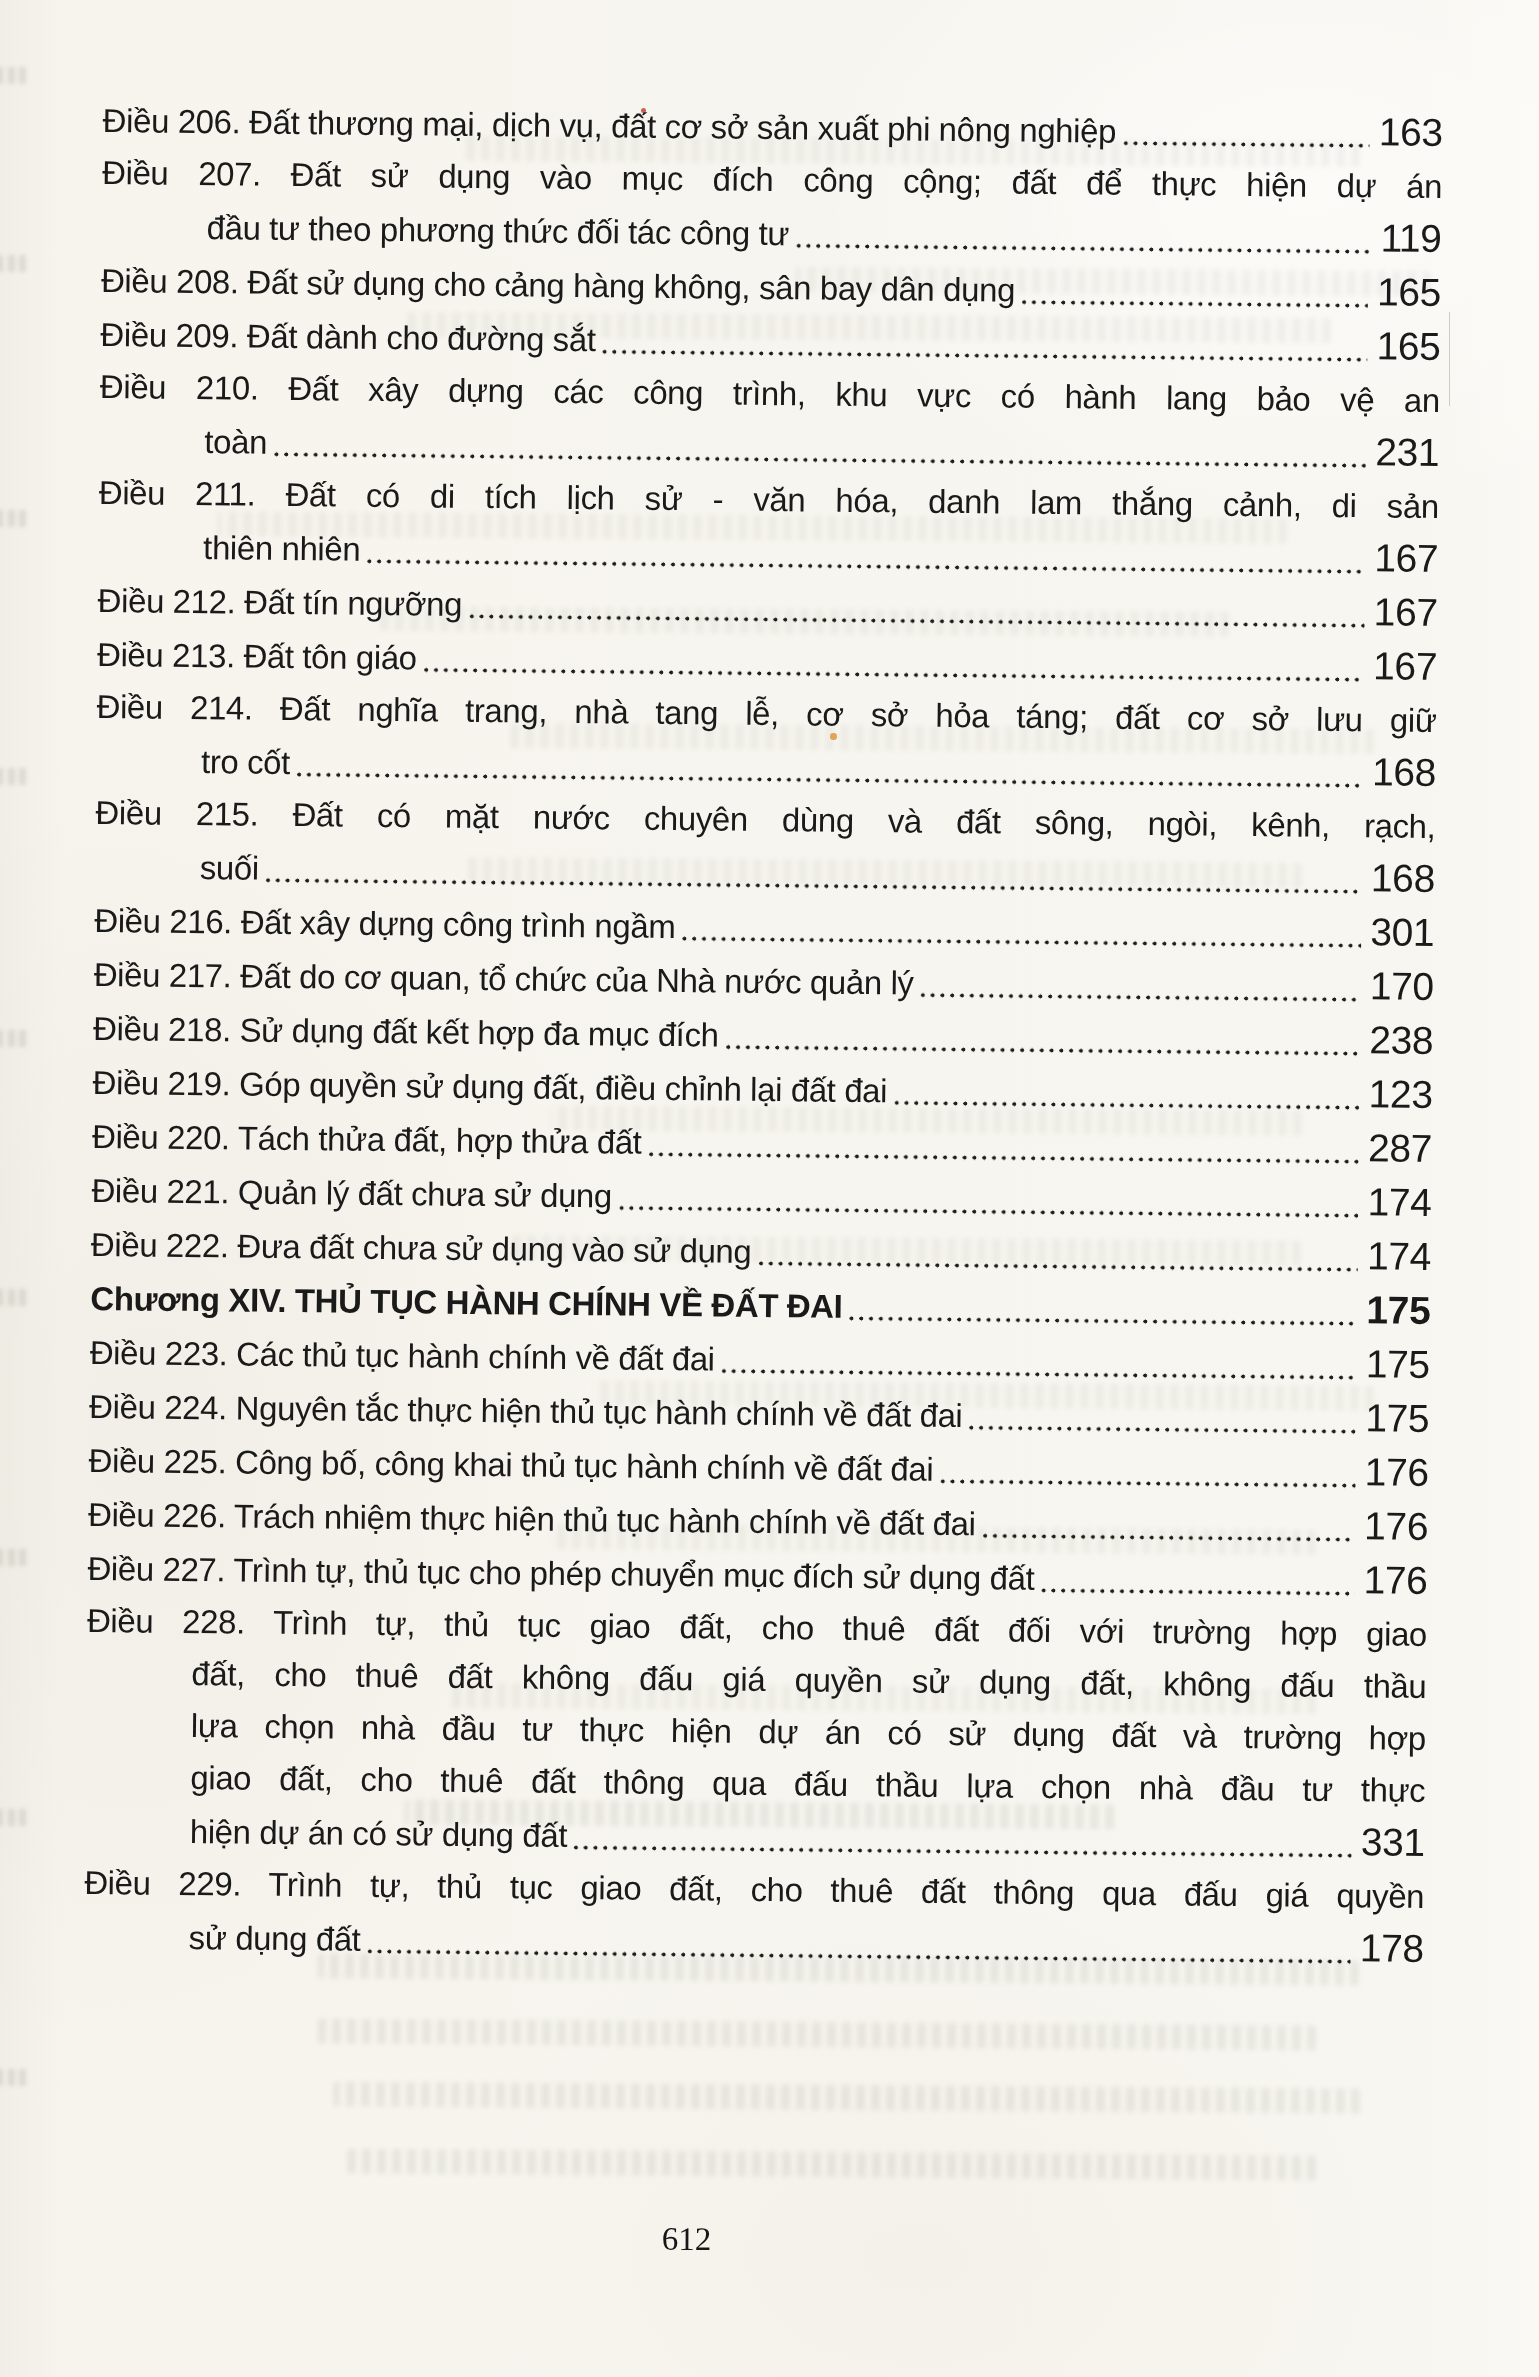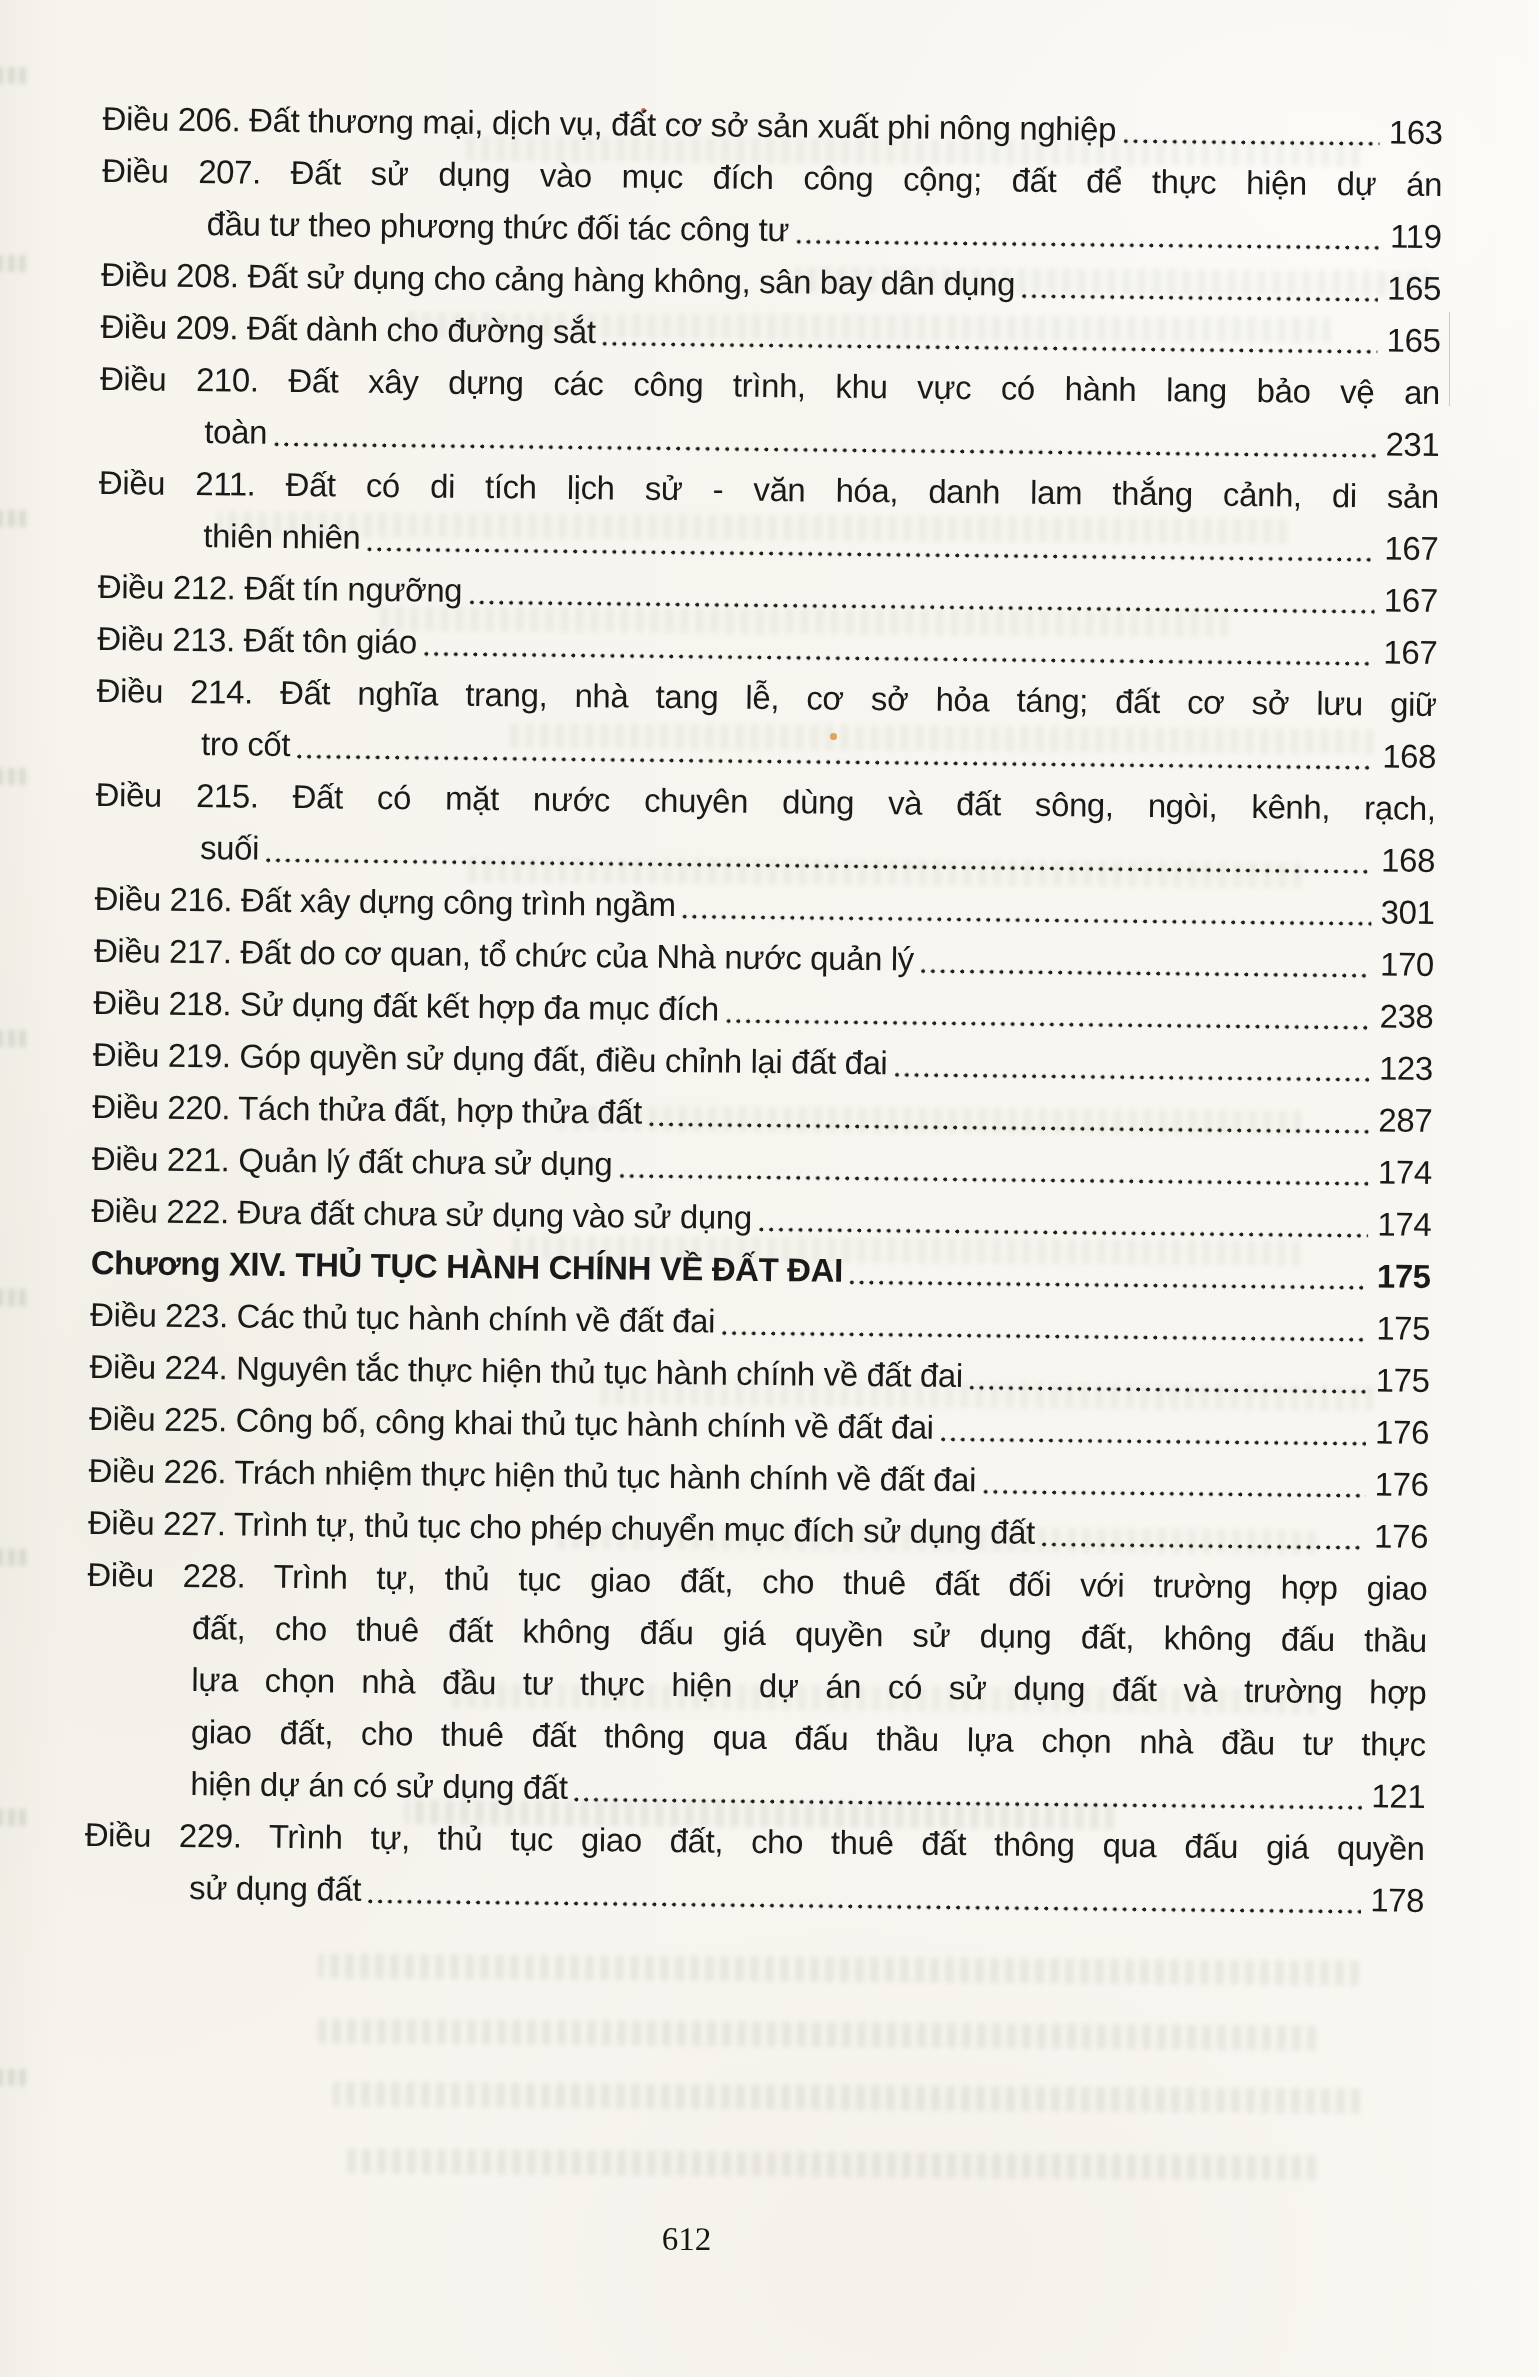--- a/index.html
+++ b/index.html
@@ -29,21 +29,21 @@
     overflow:hidden;height:52px;}
   .line.cont{margin-left:105px;}
   .line.last{display:flex;align-items:baseline;white-space:nowrap;}
   .line.last .txt{flex:0 0 auto;}
   .leader{
     flex:1 1 auto;align-self:flex-end;height:5px;margin:0 8.7px 12.3px 7.2px;
     background-image:radial-gradient(circle at 2.3px 2.5px,#1d1d1d 1.8px,rgba(0,0,0,0) 2.2px);
     background-size:9.8px 5px;background-repeat:repeat-x;background-position:left center;
     min-width:29px;
   }
-  .pg{flex:0 0 auto;font-size:33px;}
+  .pg{flex:0 0 auto;font-size:39px;}
   .entry.chapter .line{font-weight:700;font-size:33px;}
   .footer-folio{
     position:absolute;left:578px;top:2221px;width:217px;text-align:center;
     font-family:"Liberation Serif","DejaVu Serif",serif;font-size:33px;color:#161616;
     transform:rotate(0.3deg);
   }
   
   .ghost{
     position:absolute;height:24.6px;border-radius:3.6px;pointer-events:none;
     background:repeating-linear-gradient(90deg, rgba(104,110,96,.55) 0 9.4px, rgba(104,110,96,0) 9.4px 15px);
@@ -267,21 +267,21 @@
         </div>
       </div>
       <div class="entry">
         <div class="line just">Điều 228. Trình tự, thủ tục giao đất, cho thuê đất đối với trường hợp giao</div>
         <div class="line cont just">đất, cho thuê đất không đấu giá quyền sử dụng đất, không đấu thầu</div>
         <div class="line cont just">lựa chọn nhà đầu tư thực hiện dự án có sử dụng đất và trường hợp</div>
         <div class="line cont just">giao đất, cho thuê đất thông qua đấu thầu lựa chọn nhà đầu tư thực</div>
         <div class="line cont last">
           <span class="txt">hiện dự án có sử dụng đất</span>
           <span class="leader"></span>
-          <span class="pg">121</span>
+          <span class="pg">331</span>
         </div>
       </div>
       <div class="entry">
         <div class="line just">Điều 229. Trình tự, thủ tục giao đất, cho thuê đất thông qua đấu giá quyền</div>
         <div class="line cont last">
           <span class="txt">sử dụng đất</span>
           <span class="leader"></span>
           <span class="pg">178</span>
         </div>
       </div>

